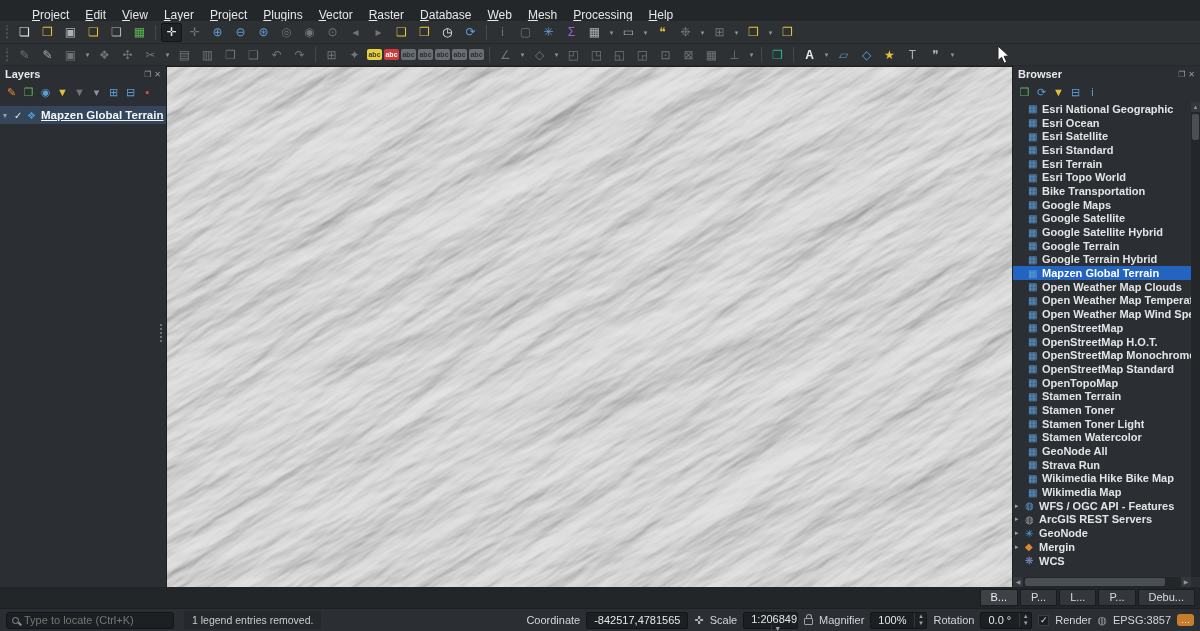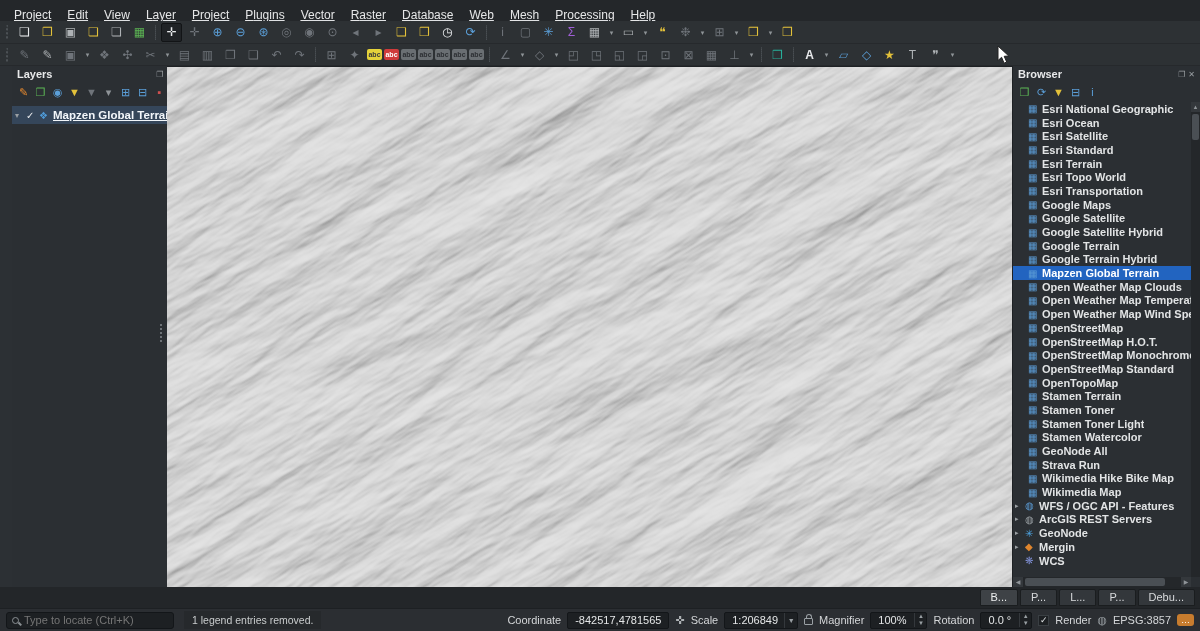--- a/index.html
+++ b/index.html
@@ -1,21 +1,21 @@
 <!DOCTYPE html>
 <html><head>
 <meta charset="utf-8">
 <style>
   * { margin:0; padding:0; box-sizing:border-box; }
   html,body { width:1200px; height:631px; overflow:hidden; }
   body { font-family:"Liberation Sans", sans-serif; background:#2c3034; position:relative; color:#dfe1e3; }
 
   
   #menubar { position:absolute; left:0; top:0; width:1200px; height:31px; background:#24272a;
-    display:flex; align-items:center; padding-left:6px; border-bottom:1px solid #1b1e20;text-decoration:underline; }
+    display:flex; align-items:center; padding-left:24px; border-bottom:1px solid #1b1e20; }
   .menu-item { display:inline-block; color:#e6e7e8; font-size:12px; padding:2px 8px; cursor:default; }
   .menu-item::first-letter { text-decoration:underline; }
 
   
   .toolbar { position:absolute; left:0; width:1200px; background:#2d3134; display:flex; align-items:center;
     padding-left:2px; border-bottom:1px solid #26292c; }
   #tb1 { top:21px; height:23px; }
   #tb2 { top:44px; height:22px; }
   .tbi { min-width:21px; height:19px; display:inline-flex; align-items:center; justify-content:center;
     font-size:12px; margin:0 1px; border-radius:2px; line-height:1; }
@@ -28,21 +28,21 @@
   .active-tool { background:#202326; border:1px solid #121416; }
   .abc-yellow,.abc-red,.abc-gray { font-size:7px; font-weight:700; min-width:15px; height:11px;
     border-radius:2px; padding:0 1px; }
   .abc-yellow { background:#e5d23a; color:#3a3a3a; }
   .abc-red    { background:#cf3b3b; color:#fff; }
   .abc-gray   { background:#6a6f73; color:#2c2f33; }
   .labelA { color:#e8eaec; font-weight:700; font-size:12px; }
 
   
   .panel { position:absolute; top:66px; height:521px; background:#2b2f33; }
-  #layers-panel { left:12px; width:167px; border-right:1px solid #1e2124; }
+  #layers-panel { left:0; width:167px; border-right:1px solid #1e2124; }
   #browser-panel { left:1012px; width:188px; border-left:1px solid #1e2124; }
   .panel-head { height:16px; display:flex; align-items:center; padding:2px 5px; }
   .panel-title { font-size:11px; font-weight:700; color:#e8e9ea; flex:1; }
   .panel-winbtn { font-size:8px; color:#9a9fa3; margin-left:3px; }
   .float-ic::before { content:"❐"; } .close-ic::before { content:"✕"; }
   .panel-tools { display:flex; align-items:center; padding:2px 3px; }
   .panel-tools .tbi { min-width:17px; height:16px; font-size:11px; margin:0; }
 
   
   .layer-row { display:flex; align-items:center; height:18px; margin-top:4px; padding-left:3px;
@@ -105,21 +105,21 @@
   .mag-ic::after { content:""; position:absolute; width:4px; height:1.5px; background:#8b9094;
     transform:rotate(45deg); right:-4px; bottom:-2px; }
   #locate-input { background:transparent; border:none; outline:none; color:#9ba0a4; font-size:11px;
     margin-left:5px; width:130px; font-family:"Liberation Sans",sans-serif; }
   #status-message { margin-left:10px; color:#c9cccd; font-size:10.5px; background:#26292c;
     padding:3px 8px; }
   #status-right { margin-left:auto; display:flex; align-items:center; gap:6px; }
   .sb-label { color:#d4d6d8; }
   .sb-field { background:#1d2023; border:1px solid #131619; color:#e4e6e7; height:17px;
     display:flex; align-items:center; padding:0 7px; border-radius:2px; }
-  .sb-combo { padding-right:0; }
+  .sb-combo { padding-right:0;flex-direction:column; }
   .combo-arrow { width:13px; height:15px; border-left:1px solid #34383c; display:flex; align-items:center;
     justify-content:center; font-size:7px; color:#9aa0a4; margin-left:6px; }
   .spin { padding-right:0; }
   .spin-arrows { display:flex; flex-direction:column; width:12px; margin-left:8px; border-left:1px solid #34383c; }
   .spin-arrows span { font-size:6px; color:#9aa0a4; text-align:center; line-height:7px; }
   .lock { width:9px; height:7px; border:1px solid #9aa0a4; border-radius:1px; position:relative; margin-top:3px; }
   .lock::before { content:""; position:absolute; left:1px; top:-5px; width:4px; height:4px;
     border:1px solid #9aa0a4; border-bottom:none; border-radius:3px 3px 0 0; }
   .cb { width:11px; height:11px; background:#1d2023; border:1px solid #3a3f43; color:#dfe2e4;
     font-size:9px; display:flex; align-items:center; justify-content:center; }
@@ -329,21 +329,21 @@
         <span class="b-label">Esri Terrain</span>
       </div>
       <div class="brow i1">
 
         <span class="b-icon ic-xyz"></span>
         <span class="b-label">Esri Topo World</span>
       </div>
       <div class="brow i1">
 
         <span class="b-icon ic-xyz"></span>
-        <span class="b-label">Esri Transportation</span>
+        <span class="b-label">Bike Transportation</span>
       </div>
       <div class="brow i1">
 
         <span class="b-icon ic-xyz"></span>
         <span class="b-label">Google Maps</span>
       </div>
       <div class="brow i1">
 
         <span class="b-icon ic-xyz"></span>
         <span class="b-label">Google Satellite</span>

